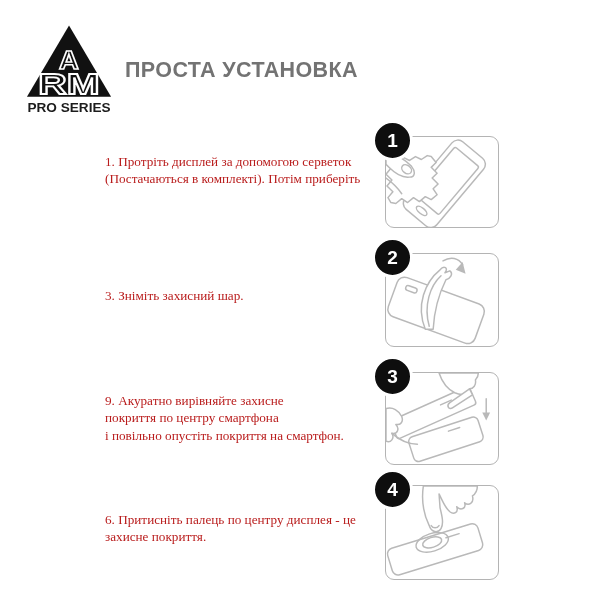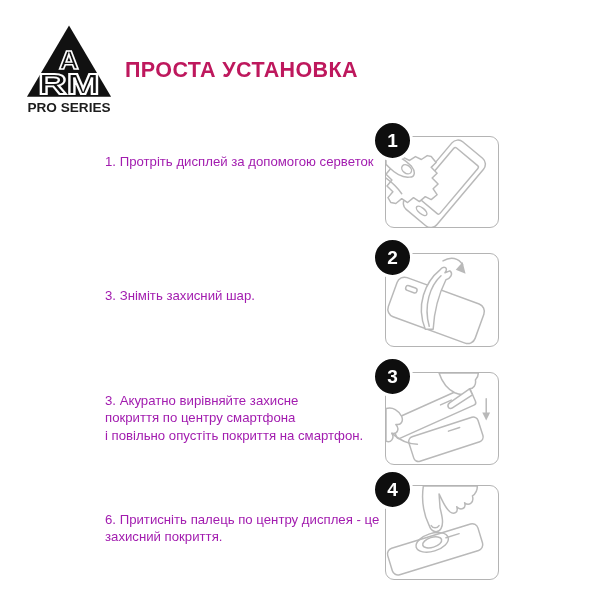--- a/index.html
+++ b/index.html
@@ -9,24 +9,24 @@
   }
   
   .logo{position:absolute;left:24px;top:23px;width:94px;height:92px;}
   .logo-a{fill:none;stroke:#fff;stroke-width:1.6;font-weight:bold;font-size:26px;
           font-family:"Liberation Sans",sans-serif;text-anchor:middle;}
   .logo-rm{fill:none;stroke:#fff;stroke-width:1.8;font-weight:bold;font-size:30px;
           font-family:"Liberation Sans",sans-serif;text-anchor:middle;}
   .logo-series{fill:#1c1c1c;font-weight:bold;font-size:13px;
           font-family:"Liberation Sans",sans-serif;text-anchor:middle;}
   .title{position:absolute;left:125px;top:58px;margin:0;font-size:21.5px;font-weight:700;
-         color:#be185d;letter-spacing:.4px;white-space:nowrap;}
+         color:#737373;letter-spacing:.4px;white-space:nowrap;}
   
   .step-text{position:absolute;left:105px;width:288px;font-size:13.2px;line-height:17.3px;
-             color:#a21caf;}
+             color:#b91c1c;font-family:Liberation Serif, serif;}
   .step-text span{display:block;}
   
   .figure{position:absolute;left:385px;width:114px;border:1.5px solid #b4b4b4;
           border-radius:9px;box-sizing:border-box;background:#fff;}
   .figure svg{position:absolute;left:0;top:0;width:100%;height:100%;}
   .badge{position:absolute;left:-14px;top:-17px;width:35px;height:35px;background:#0e0e0e;
          border:3px solid #fff;border-radius:50%;display:flex;align-items:center;
          justify-content:center;color:#fff;font-size:19px;font-weight:700;z-index:2;}
   
   .art{stroke:#b9b9b9;fill:none;stroke-width:1.5;stroke-linecap:round;stroke-linejoin:round;}
@@ -42,20 +42,21 @@
     <polygon points="45.5,2 3,74 88,74" fill="#111"></polygon>
     <text x="45.5" y="46" class="logo-a" textLength="20" lengthAdjust="spacingAndGlyphs">A</text>
     <text x="45.5" y="71" class="logo-rm" textLength="62" lengthAdjust="spacingAndGlyphs">RM</text>
     <text x="45.5" y="89" class="logo-series" textLength="84" lengthAdjust="spacingAndGlyphs">PRO SERIES</text>
   </svg>
 
   <h1 class="title">ПРОСТА УСТАНОВКА</h1>
 
   <div class="step-text" style="top:153px">
     <span>1. Протріть дисплей за допомогою серветок</span>
+    <span>(Постачаються в комплекті). Потім приберіть</span>
   </div>
   <div class="figure" style="top:136px;height:92px">
     <div class="badge">
       <span>1</span>
     </div>
     <svg viewBox="0 0 114 92" preserveAspectRatio="none">
       <g transform="rotate(40 58 48)">
         <rect class="art" x="38" y="2" width="42" height="90" rx="8"></rect>
         <rect class="art" x="43" y="11" width="32" height="64" rx="2"></rect>
         <ellipse class="art" cx="59" cy="83" rx="6.5" ry="3"></ellipse>
@@ -80,21 +81,21 @@
         <rect class="art" x="14" y="43" width="12" height="5" rx="2.5"></rect>
       </g>
       <path class="artfill" d="M 40,76 C 30,52 40,28 55,16 C 59,11 64,14 60,19 L 65,17 C 69,20 65,25 61,26 C 54,40 49,58 48,76 Z"></path>
       <path class="art" d="M 44,73 C 38,52 45,32 56,22"></path>
       <path class="art" d="M 58,7 C 66,2 74,4 78,11"></path>
       <polygon class="arthead" points="81,20 71,16 78,8"></polygon>
     </svg>
   </div>
 
   <div class="step-text" style="top:392px">
-    <span>3. Акуратно вирівняйте захисне</span>
+    <span>9. Акуратно вирівняйте захисне</span>
     <span>покриття по центру смартфона</span>
     <span>і повільно опустіть покриття на смартфон.</span>
   </div>
   <div class="figure" style="top:372px;height:93px">
     <div class="badge">
       <span>3</span>
     </div>
     <svg viewBox="0 0 114 92" preserveAspectRatio="none">
       <g transform="rotate(-18 61 67)">
         <rect class="art" x="24" y="54" width="74" height="26" rx="5"></rect>
@@ -108,21 +109,21 @@
       <path class="artfill" d="M 85,16 L 65,30 C 61,33 64,38 68,35 L 88,22 Z"></path>
       <path class="artfill" d="M 0,36 C 7,34 13,38 16,44 C 18,49 15,53 10,52 C 14,56 12,62 6,61 C 9,66 5,71 0,69 Z"></path>
       <path class="art" d="M 6,61 C 14,68 24,72 32,72"></path>
       <line class="art" x1="102" y1="26" x2="102" y2="42"></line>
       <polygon class="arthead" points="98,40 106,40 102,48"></polygon>
     </svg>
   </div>
 
   <div class="step-text" style="top:511px">
     <span>6. Притисніть палець по центру дисплея - це</span>
-    <span>захисний покриття.</span>
+    <span>захисне покриття.</span>
   </div>
   <div class="figure" style="top:485px;height:95px">
     <div class="badge">
       <span>4</span>
     </div>
     <svg viewBox="0 0 114 94" preserveAspectRatio="none">
       <g transform="rotate(-17 50 64)">
         <rect class="art" x="2" y="50" width="96" height="28" rx="6"></rect>
         <line class="art" x1="64" y1="56" x2="78" y2="56"></line>
       </g>

